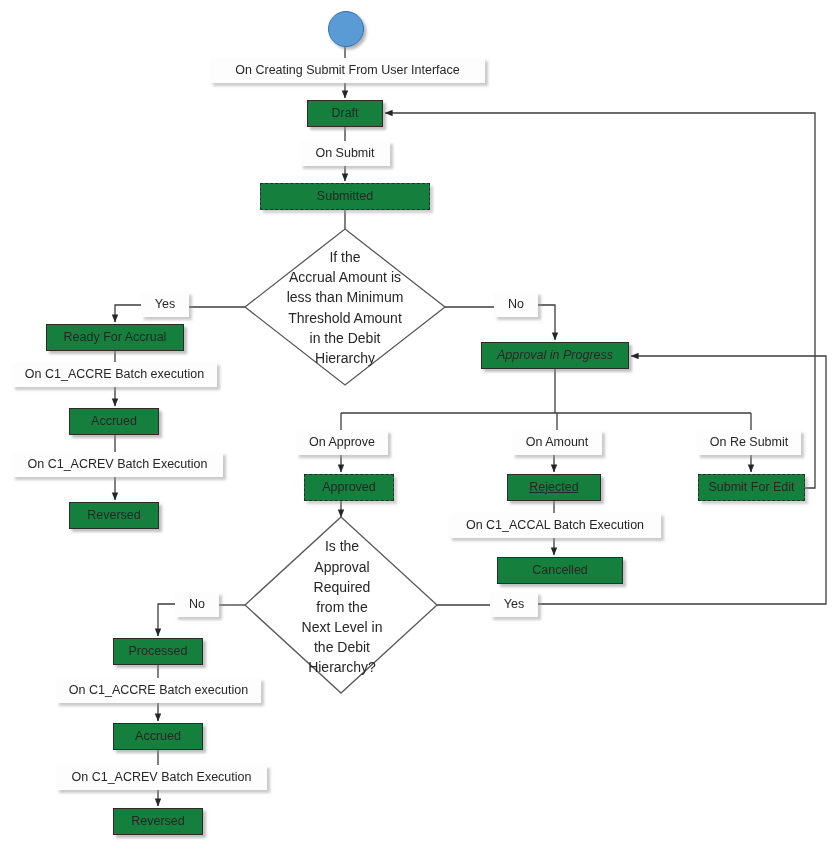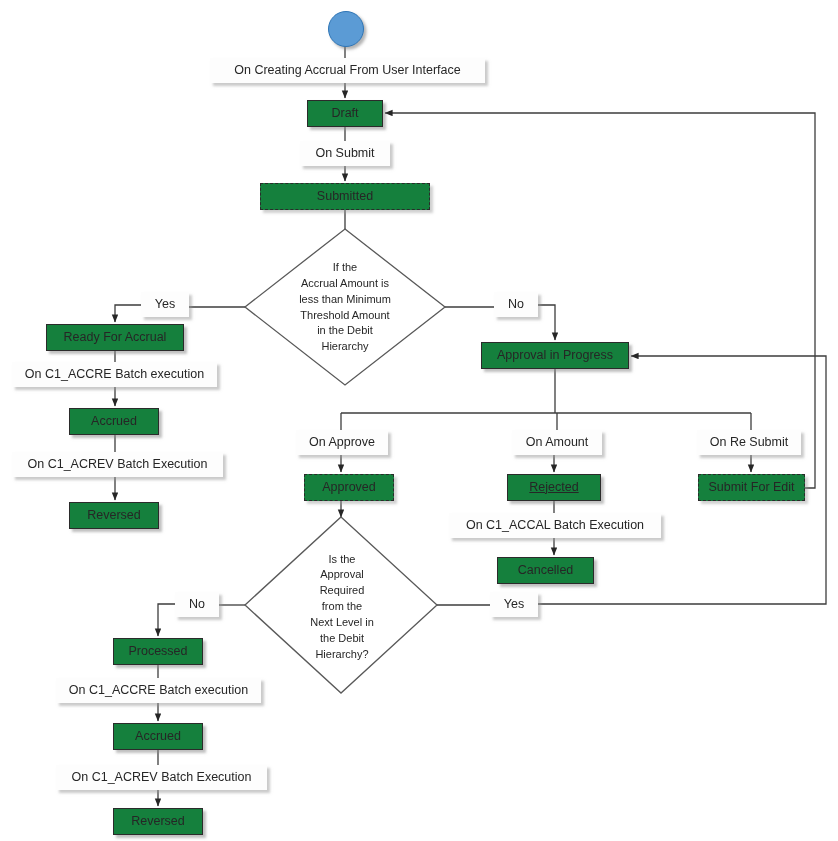--- a/index.html
+++ b/index.html
@@ -59,21 +59,21 @@
     position: absolute;
     border-radius: 50%;
     background: #5b9bd5;
     border: 1.6px solid #2e75b6;
     box-shadow: 2.5px 2.5px 3px rgba(130,130,130,0.6);
   }
   .decision-label {
     position: absolute;
     text-align: center;
     color: #262626;
-    font-size: 11px;
+    font-size: 14px;
     line-height: 1.44;
     white-space: pre-line;
     display: flex;
     align-items: center;
     justify-content: center;
     pointer-events: none;
   }
 </style>
 </head>
 <body>
@@ -137,21 +137,21 @@
       <path d="M158,750 L158,765"></path>
       <path d="M158,790 L158,806" marker-end="url(#arrow)"></path>
 
       <path d="M345,229 L445,307 L345,385 L245,307 Z" stroke="#595959"></path>
       <path d="M341,517 L437,605 L341,693 L245,605 Z" stroke="#595959"></path>
     </g>
   </svg>
 
   <div class="start-circle" style="left:328px; top:11px; width:34px; height:34px;"></div>
 
-  <div class="node plate" style="left:210px; top:58px; width:275px; height:25px;">On Creating Accrual From  User Interface</div>
+  <div class="node plate" style="left:210px; top:58px; width:275px; height:25px;">On Creating Submit From  User Interface</div>
 
   <div class="node plate" style="left:300px; top:141px; width:90px; height:25px;">On Submit</div>
 
   <div class="node plate" style="left:141px; top:292px; width:48px; height:25px;">Yes</div>
 
   <div class="node plate" style="left:494px; top:292px; width:44px; height:25px;">No</div>
 
   <div class="node plate" style="left:12px; top:362px; width:205px; height:25px;">On C1_ACCRE Batch execution</div>
 
   <div class="node plate" style="left:12px; top:452px; width:211px; height:25px;">On C1_ACREV Batch Execution</div>
@@ -190,29 +190,29 @@
   <div class="node state" style="left:307px; top:100px; width:76px; height:27px;">Draft</div>
 
   <div class="node state-dashed" style="left:260px; top:183px; width:170px; height:27px;">Submitted</div>
 
   <div class="node state" style="left:46px; top:324px; width:138px; height:27px;">Ready For Accrual</div>
 
   <div class="node state" style="left:69px; top:408px; width:90px; height:27px;">Accrued</div>
 
   <div class="node state" style="left:69px; top:502px; width:90px; height:27px;">Reversed</div>
 
-  <div class="node state" style="left:481px; top:342px; width:148px; height:27px;">Approval in Progress</div>
+  <div class="node state" style="left:481px; top:342px; width:148px; height:27px;font-style:italic;">Approval in Progress</div>
 
   <div class="node state-dashed" style="left:304px; top:474px; width:90px; height:27px;">Approved</div>
 
   <div class="node state" style="left:507px; top:474px; width:94px; height:27px;text-decoration:underline;">Rejected</div>
 
   <div class="node state-dashed" style="left:698px; top:474px; width:107px; height:27px;">Submit For Edit</div>
 
-  <div class="node state" style="left:497px; top:557px; width:97px; height:27px;">Cancelled</div>
+  <div class="node state" style="left:497px; top:557px; width:126px; height:27px;">Cancelled</div>
 
   <div class="node state" style="left:113px; top:638px; width:90px; height:27px;">Processed</div>
 
   <div class="node state" style="left:113px; top:723px; width:90px; height:27px;">Accrued</div>
 
   <div class="node state" style="left:113px; top:808px; width:90px; height:27px;">Reversed</div>
 
 </div>
 
 </body></html>

